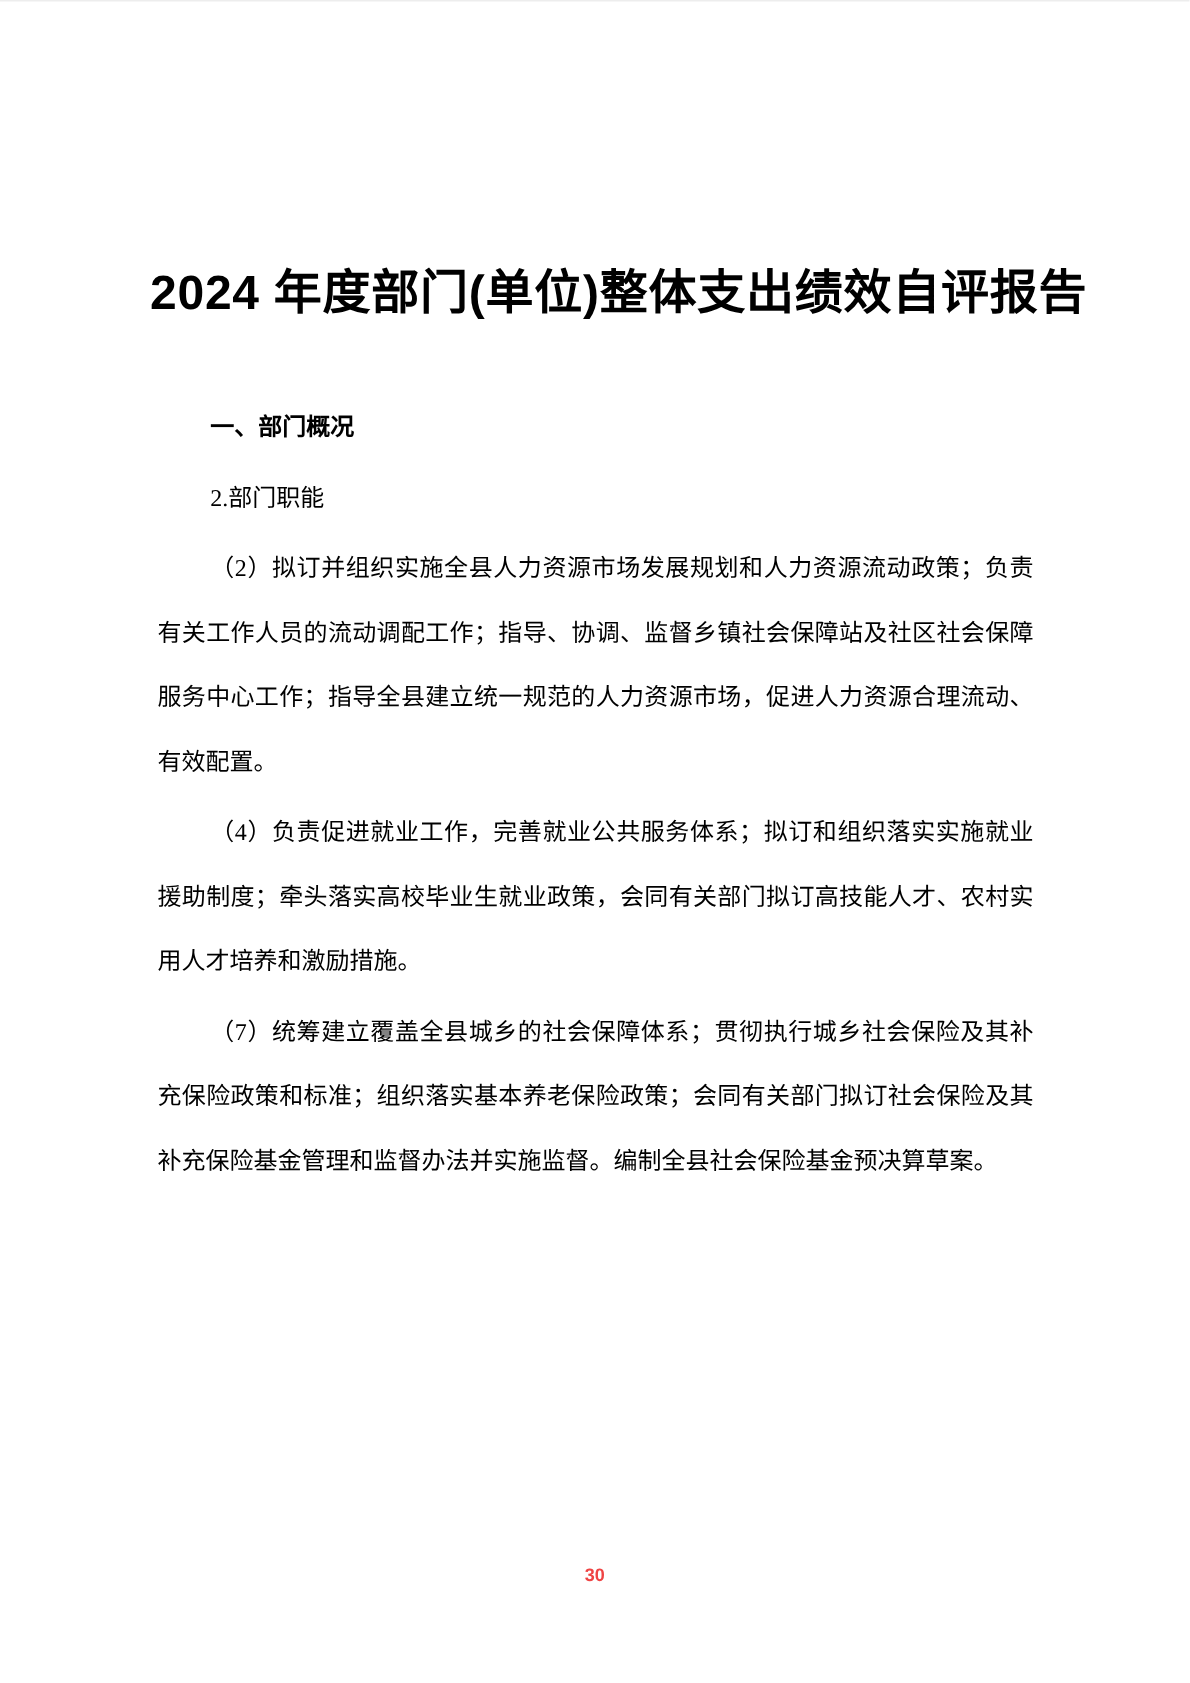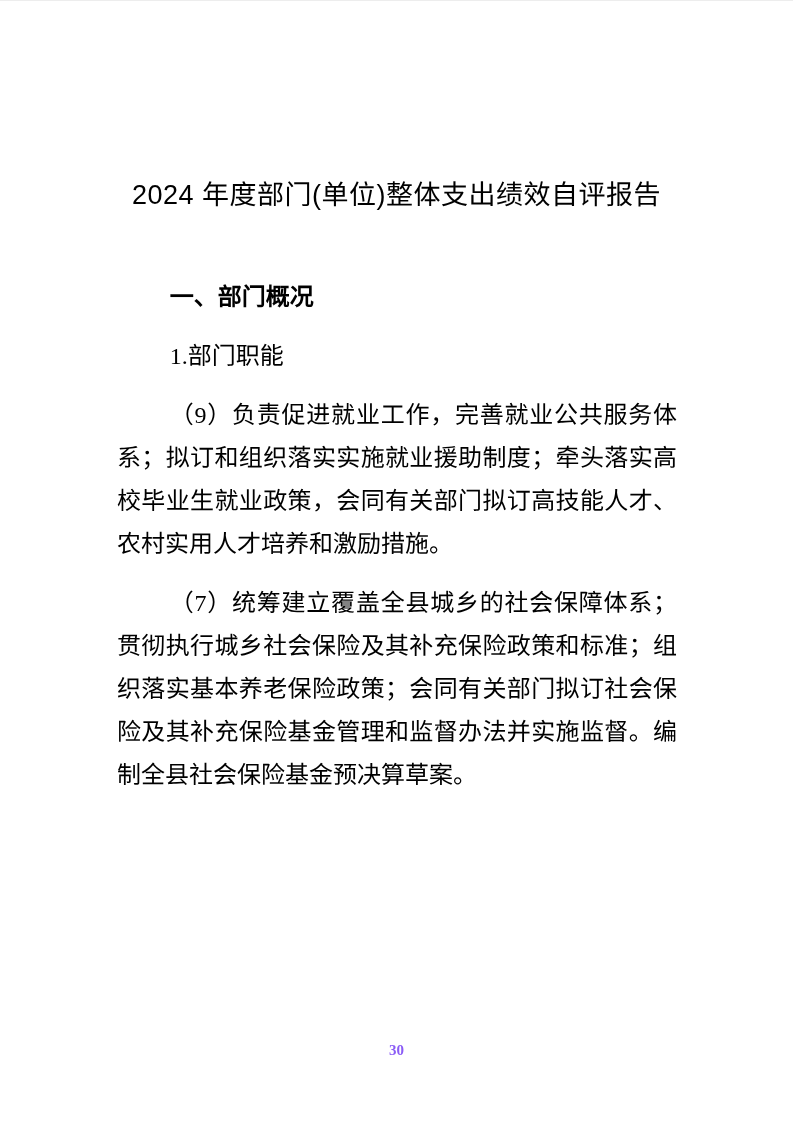--- a/index.html
+++ b/index.html
@@ -15,70 +15,71 @@
     color: #000000;
     border-top: 1px solid #ededed;
   }
   .doc-title {
     position: absolute;
     top: 176px;
     left: 100px;
     width: 593px;
     text-align: center;
     font-family: "Liberation Sans", "DejaVu Sans", sans-serif;
-    font-size: 27px;
-    font-weight: 400;
+    font-size: 32px;
+    font-weight: 700;
     letter-spacing: 0.5px;
     line-height: 37px;
     white-space: nowrap;
   }
   .doc-body {
     position: absolute;
     top: 259px;
     left: 101px;
     width: 592px;
     font-size: 21px;
     line-height: 43px;
     text-align: justify;
     text-justify: inter-character;
   }
   .doc-body h2,
   .doc-body h3,
   .doc-body h4,
   .doc-body p {
-    margin: 16px;
-    font-size: 24px;
+    margin: 4px;
+    font-size: 16px;
     font-weight: 400;
     text-indent: 2.2em;
   }
   .heading-1 {
     font-weight: 700 !important;
   }
   .page-footer {
     position: absolute;
     top: 1040px;
     left: 0;
     width: 793px;
     text-align: center;
   }
   .page-number {
     display: inline-block;
-    font-family: Liberation Serif, serif;
-    font-size: 15px;
+    font-family: Liberation Sans, sans-serif;
+    font-size: 12px;
     font-weight: 700;
-    color: #8b5cf6;
+    color: #ef4444;
   }
 </style>
 </head>
 <body>
 
 <h1 class="doc-title">2024 年度部门(单位)整体支出绩效自评报告</h1>
 
 <div class="doc-body">
   <h2 class="heading-1">一、部门概况</h2>
-  <h4 class="heading-3">1.部门职能</h4>
-  <p>（9）负责促进就业工作，完善就业公共服务体系；拟订和组织落实实施就业援助制度；牵头落实高校毕业生就业政策，会同有关部门拟订高技能人才、农村实用人才培养和激励措施。</p>
+  <h4 class="heading-3">2.部门职能</h4>
+  <p>（2）拟订并组织实施全县人力资源市场发展规划和人力资源流动政策；负责有关工作人员的流动调配工作；指导、协调、监督乡镇社会保障站及社区社会保障服务中心工作；指导全县建立统一规范的人力资源市场，促进人力资源合理流动、有效配置。</p>
+  <p>（4）负责促进就业工作，完善就业公共服务体系；拟订和组织落实实施就业援助制度；牵头落实高校毕业生就业政策，会同有关部门拟订高技能人才、农村实用人才培养和激励措施。</p>
   <p>（7）统筹建立覆盖全县城乡的社会保障体系；贯彻执行城乡社会保险及其补充保险政策和标准；组织落实基本养老保险政策；会同有关部门拟订社会保险及其补充保险基金管理和监督办法并实施监督。编制全县社会保险基金预决算草案。</p>
 </div>
 
 <div class="page-footer">
   <span class="page-number">30</span>
 </div>
 
 </body></html>

